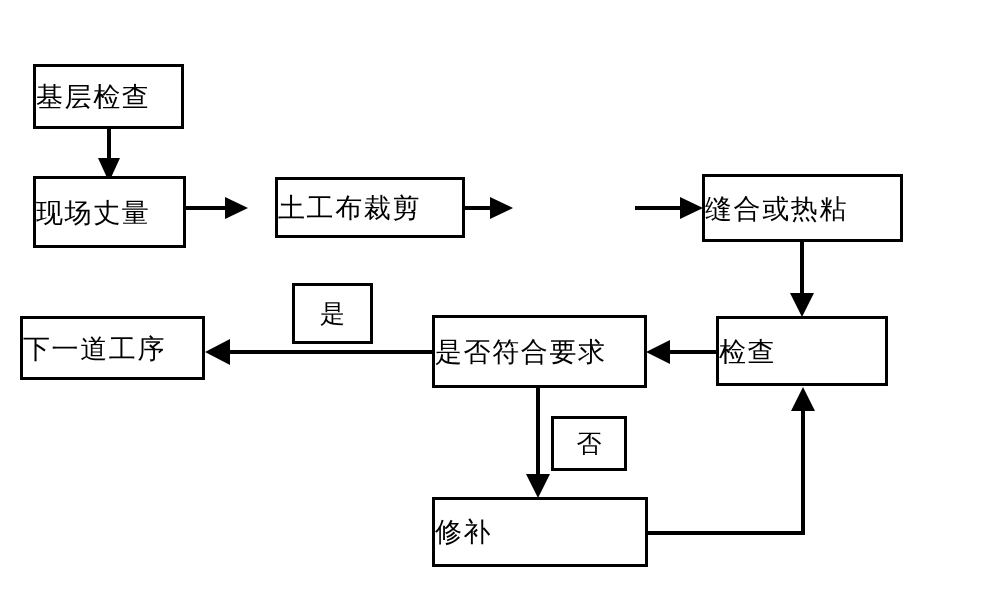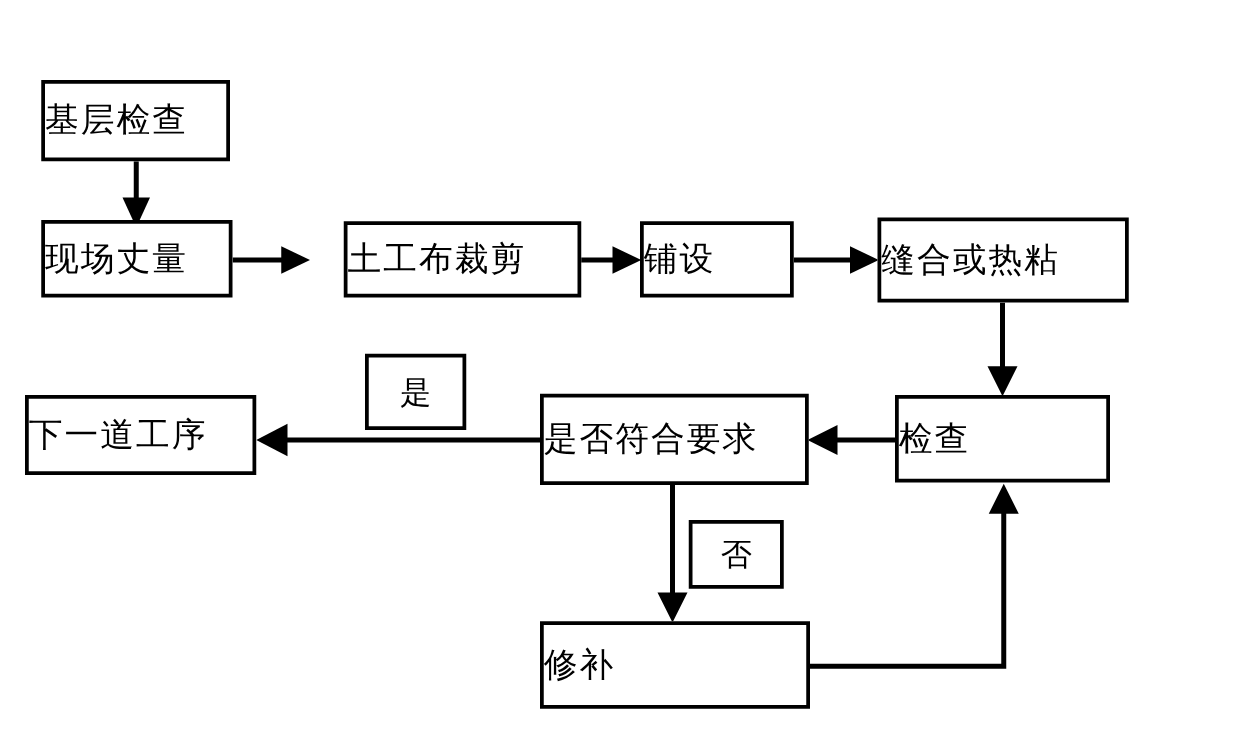--- a/index.html
+++ b/index.html
@@ -116,31 +116,28 @@
     <g>
       <path d="M 648 533 L 803 533 L 803 404"></path>
       <polygon points="803,387 791,411 815,411"></polygon>
     </g>
   </svg>
 
   <div class="node big" style="left:33px; top:64px; width:151px; height:65px;">
     <span class="label">基层检查</span>
   </div>
 
-  <div class="node big" style="left:33px; top:176px; width:153px; height:62px;">
+  <div class="node big" style="left:33px; top:176px; width:153px; height:72px;">
     <span class="label">现场丈量</span>
   </div>
 
   <div class="node big" style="left:247px; top:177px; width:190px; height:61px;margin-left:28px;">
     <span class="label">土工布裁剪</span>
   </div>
 
-  <div class="node big" style="left:512px; top:177px; width:123px; height:61px;">
-    <span class="label">铺设</span>
-  </div>
 
   <div class="node big" style="left:702px; top:174px; width:201px; height:68px;">
     <span class="label">缝合或热粘</span>
   </div>
 
   <div class="node big" style="left:432px; top:315px; width:215px; height:73px;">
     <span class="label">是否符合要求</span>
   </div>
 
   <div class="node big" style="left:716px; top:316px; width:172px; height:70px;">

